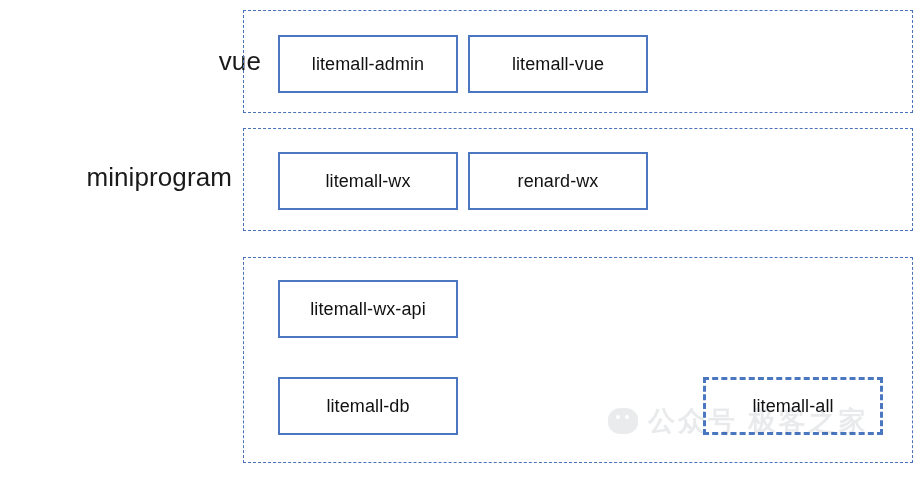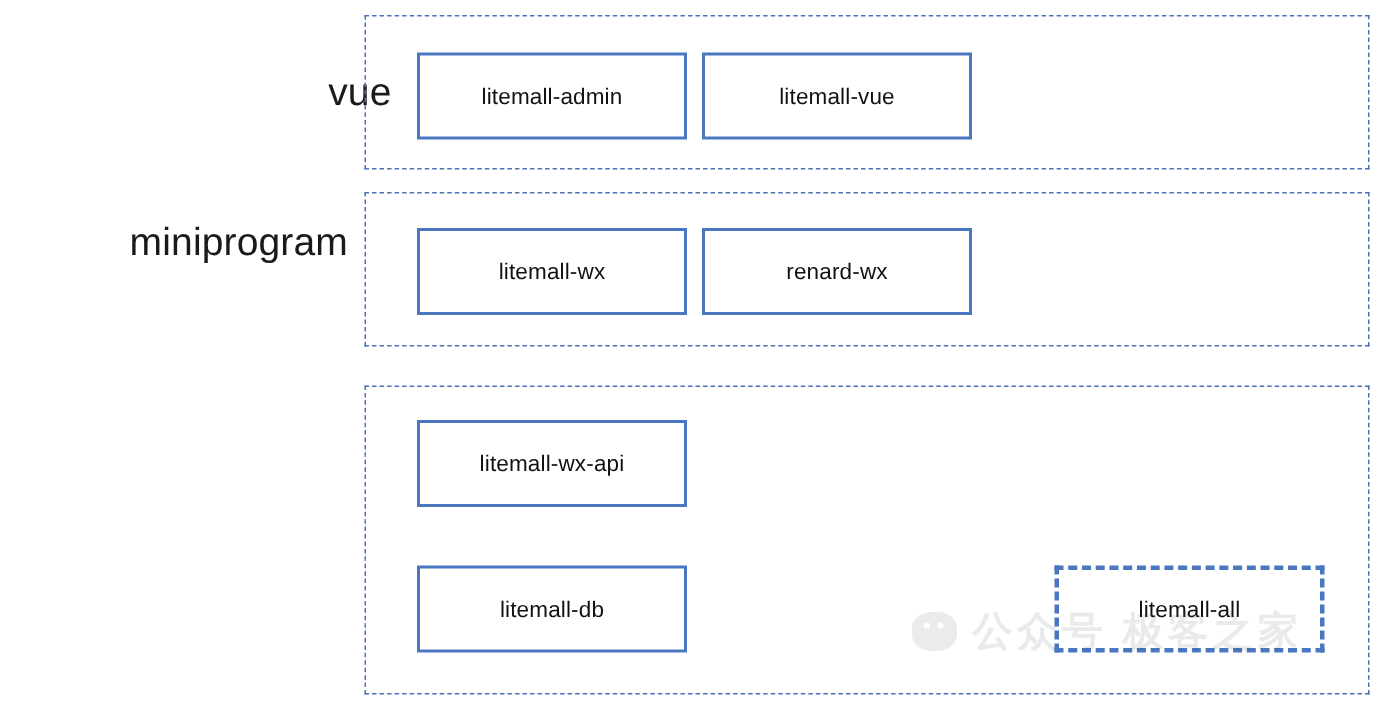--- a/index.html
+++ b/index.html
@@ -25,21 +25,21 @@
     right: 922px; 
     color: #1a1a1a;
     font-size: 26px;
     font-weight: 400;
     line-height: 1;
     letter-spacing: 0.1px;
     text-align: right;
     white-space: nowrap;
   }
   .tier-label.vue         { left: 0;  width: 232px; top: 48px; margin-left: 29px;  }
-  .tier-label.miniprogram { left: 0;  width: 232px; top: 148px; }
+  .tier-label.miniprogram { left: 0;  width: 232px; top: 164px; }
   .tier-label.springboot  { left: 0;  width: 232px; top: 331px; }
 
   
   .tier-box {
     position: absolute;
     border: 1px dashed #4a72b8;
     background: transparent;
     box-sizing: border-box;
   }
   .tier-box.vue         { left: 243px; top: 10px;  width: 670px; height: 103px; }
@@ -51,21 +51,21 @@
     position: absolute;
     box-sizing: border-box;
     width: 180px;
     height: 58px;
     border: 2px solid #4a77c0;
     background: #ffffff;
     display: flex;
     align-items: center;
     justify-content: center;
     color: #111111;
-    font-size: 15px;
+    font-size: 18px;
     font-weight: 400;
     letter-spacing: 0.1px;
     white-space: nowrap;
   }
   .module.dashed {
     border-style: dashed;
     border-width: 3px;
     background: transparent;
   }
 

